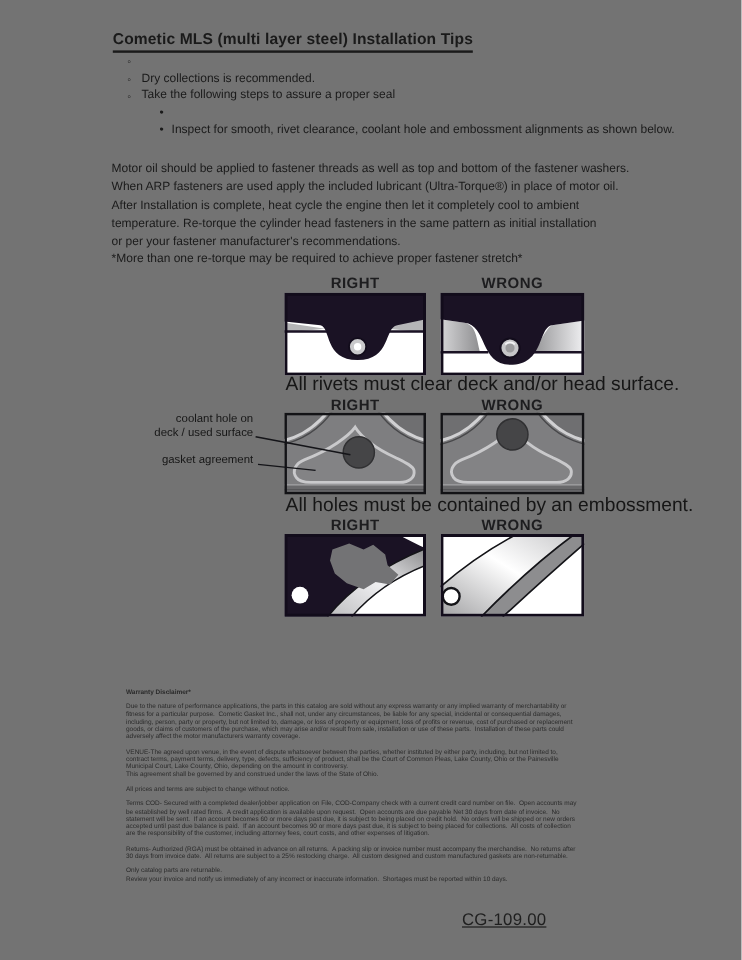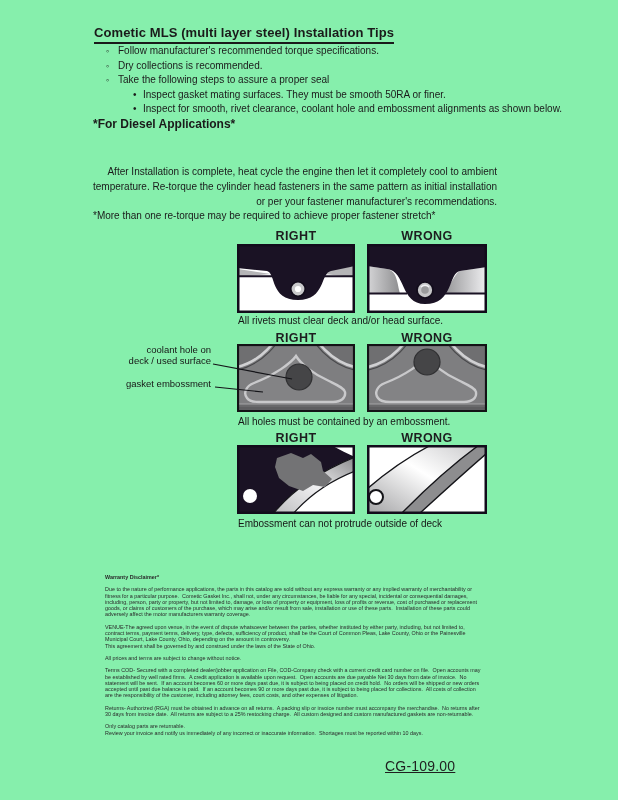--- a/index.html
+++ b/index.html
@@ -1,79 +1,78 @@
 <!DOCTYPE html>
 <html><head>
 <meta charset="utf-8">
 <style>
   html,body{margin:0;padding:0;background:#ffffff;}
   .page{
-    position:relative;width:618px;height:800px;background:#86efac;
+    position:relative;width:618px;height:800px;background:#737373;
     font-family:"Liberation Sans","DejaVu Sans",sans-serif;color:#1a1a1a;
     overflow:hidden;
   }
   .abs{position:absolute;}
   
   .title{
     left:94px;top:25px;font-size:13px;font-weight:bold;
     border-bottom:2px solid #1a1a1a;padding-bottom:2px;letter-spacing:.1px;
   }
   .tips{left:106px;top:44px;font-size:10px;line-height:14.6px;}
   .tip-row{display:flex;}
   .tip-row .m{width:12px;font-size:9px;flex:0 0 12px;}
   .tip-row.sub{margin-left:27px;}
   .tip-row.sub .m{font-size:10px;width:10px;flex:0 0 10px;}
   .diesel-h{left:93px;top:117px;font-size:12px;font-weight:bold;}
   .para{left:93px;font-size:10px;line-height:15px;white-space:pre;}
   .p1{top:133px;}
-  .p2{top:164px;text-align:right;}
+  .p2{top:164px;}
   .pnote{top:208px;}
   
   .rw-label{font-size:12.5px;letter-spacing:.4px;text-align:center;color:#1d1d1f;font-weight:bold;}
-  .caption{font-size:10px;color:#161616;line-height:13px;}
+  .caption{font-size:16px;color:#161616;line-height:13px;}
   .dbox{display:block;}
   .ann{width:106px;text-align:right;font-size:9.5px;line-height:10.5px;color:#161616;}
   .ann-lines{z-index:6;}
   
   .warranty{left:105px;top:574px;width:440px;font-size:5.4px;line-height:6.3px;color:#2a2a2a;}
   .warranty .wh{font-weight:bold;margin:0 0 6px 0;}
   .warranty p{margin:0 0 6px 0;white-space:pre;}
   .pagenum{left:385px;top:758px;font-size:14px;color:#1f1f1f;letter-spacing:.2px;text-decoration:underline;}
 </style>
 </head>
 <body>
 
 <div class="page">
 
   <div class="abs title">Cometic MLS (multi layer steel) Installation Tips</div>
 
   <div class="abs tips">
     <div class="tip-row">
       <span class="m">◦</span>
-      <span>Follow manufacturer's recommended torque specifications.</span>
     </div>
     <div class="tip-row">
       <span class="m">◦</span>
       <span>Dry collections is recommended.</span>
     </div>
     <div class="tip-row">
       <span class="m">◦</span>
       <span>Take the following steps to assure a proper seal</span>
     </div>
     <div class="tip-row sub">
       <span class="m">•</span>
-      <span>Inspect gasket mating surfaces.  They must be smooth 50RA or finer.</span>
     </div>
     <div class="tip-row sub">
       <span class="m">•</span>
       <span>Inspect for smooth, rivet clearance, coolant hole and embossment alignments as shown below.</span>
     </div>
   </div>
 
-  <div class="abs diesel-h">*For Diesel Applications*</div>
+  <div class="abs para p1">Motor oil should be applied to fastener threads as well as top and bottom of the fastener washers.
+When ARP fasteners are used apply the included lubricant (Ultra-Torque®) in place of motor oil.</div>
   <div class="abs para p2">After Installation is complete, heat cycle the engine then let it completely cool to ambient
 temperature. Re-torque the cylinder head fasteners in the same pattern as initial installation
 or per your fastener manufacturer's recommendations.</div>
   <div class="abs para pnote">*More than one re-torque may be required to achieve proper fastener stretch*</div>
 
   <div class="abs rw-label" style="left:237px;top:229px;width:118px;">RIGHT</div>
   <div class="abs rw-label" style="left:367px;top:229px;width:120px;">WRONG</div>
 
   <svg class="abs dbox" style="left:237px;top:244px;" width="118" height="69" viewBox="0 0 118 69">
     <rect width="118" height="69" fill="#ffffff"></rect>
@@ -110,21 +109,21 @@
 
   <div class="abs caption" style="left:238px;top:314px;">All rivets must clear deck and/or head surface.</div>
 
   <div class="abs rw-label" style="left:237px;top:331px;width:118px;">RIGHT</div>
   <div class="abs rw-label" style="left:367px;top:331px;width:120px;">WRONG</div>
 
   <div class="abs ann" style="left:105px;top:345px;">
     <div>coolant hole on</div>
     <div>deck / used surface</div>
   </div>
-  <div class="abs ann" style="left:105px;top:379px;">gasket embossment</div>
+  <div class="abs ann" style="left:105px;top:379px;">gasket agreement</div>
 
   <svg class="abs ann-lines" style="left:105px;top:342px;" width="200" height="60" viewBox="0 0 200 60">
     <line x1="108" y1="22" x2="187" y2="37" stroke="#141418" stroke-width="1.2"></line>
     <line x1="110" y1="45" x2="158" y2="50" stroke="#141418" stroke-width="1.2"></line>
   </svg>
 
   <svg class="abs dbox" style="left:237px;top:344px;" width="118" height="68" viewBox="0 0 118 68">
     <rect width="118" height="68" fill="#7e7e80"></rect>
     <circle cx="-16" cy="-40" r="68" fill="none" stroke="#48484a" stroke-width="1.2"></circle>
     <circle cx="-16" cy="-40" r="65" fill="#6f6f71" stroke="#d0d0d2" stroke-width="2.6"></circle>
@@ -187,21 +186,20 @@
     <path d="M0 44 Q30 18 64 0 L112 0 Q74 28 34 69 L0 69 Z" fill="url(#g3b)"></path>
     <path d="M34 69 Q74 28 112 0 L120 0 L120 8 Q90 34 52 69 Z" fill="#8d8d8f"></path>
     <path d="M0 44 Q30 18 64 0" stroke="#141418" stroke-width="1.4" fill="none"></path>
     <path d="M34 69 Q74 28 112 0" stroke="#141418" stroke-width="1.4" fill="none"></path>
     <path d="M52 69 Q90 34 120 8" stroke="#141418" stroke-width="1.4" fill="none"></path>
     <circle cx="9" cy="52" r="7" fill="#ffffff" stroke="#141418" stroke-width="2"></circle>
     <rect x="1.25" y="1.25" width="117.5" height="66.5" fill="none" stroke="#120c1b" stroke-width="2.5"></rect>
   </svg>
 
   <div class="abs caption" style="left:238px;top:517px;">
-    <div>Embossment can not protrude outside of deck</div>
   </div>
 
   <div class="abs warranty">
     <div class="wh">Warranty Disclaimer*</div>
     <p>Due to the nature of performance applications, the parts in this catalog are sold without any express warranty or any implied warranty of merchantability or
 fitness for a particular purpose.  Cometic Gasket Inc., shall not, under any circumstances, be liable for any special, incidental or consequential damages,
 including, person, party or property, but not limited to, damage, or loss of property or equipment, loss of profits or revenue, cost of purchased or replacement
 goods, or claims of customers of the purchase, which may arise and/or result from sale, installation or use of these parts.  Installation of these parts could
 adversely affect the motor manufacturers warranty coverage.</p>
     <p>VENUE-The agreed upon venue, in the event of dispute whatsoever between the parties, whether instituted by either party, including, but not limited to,

